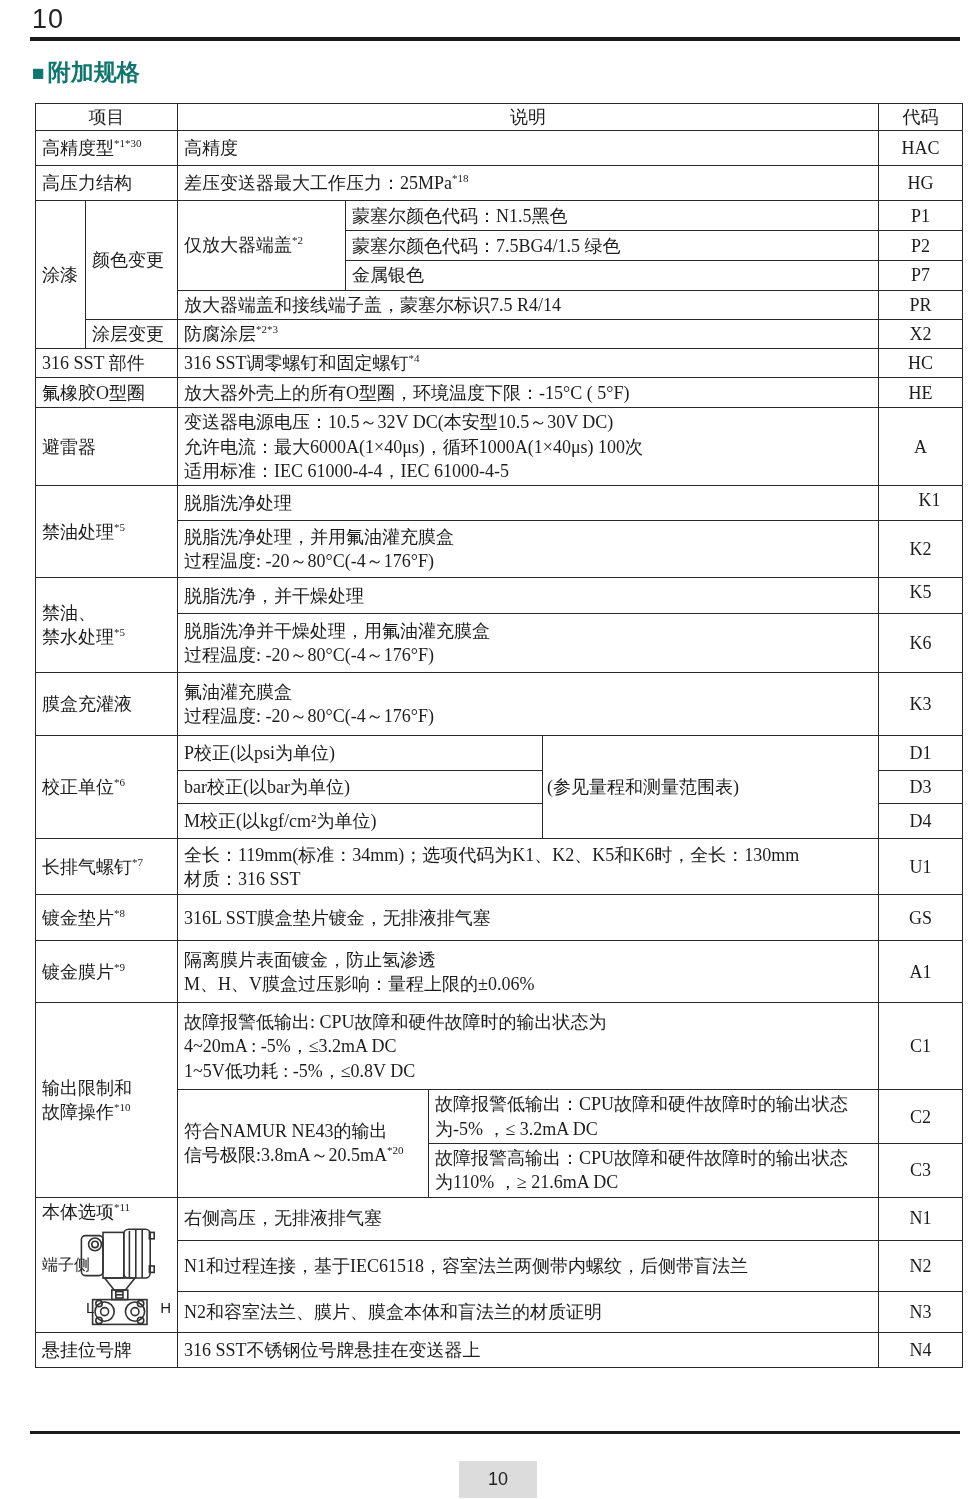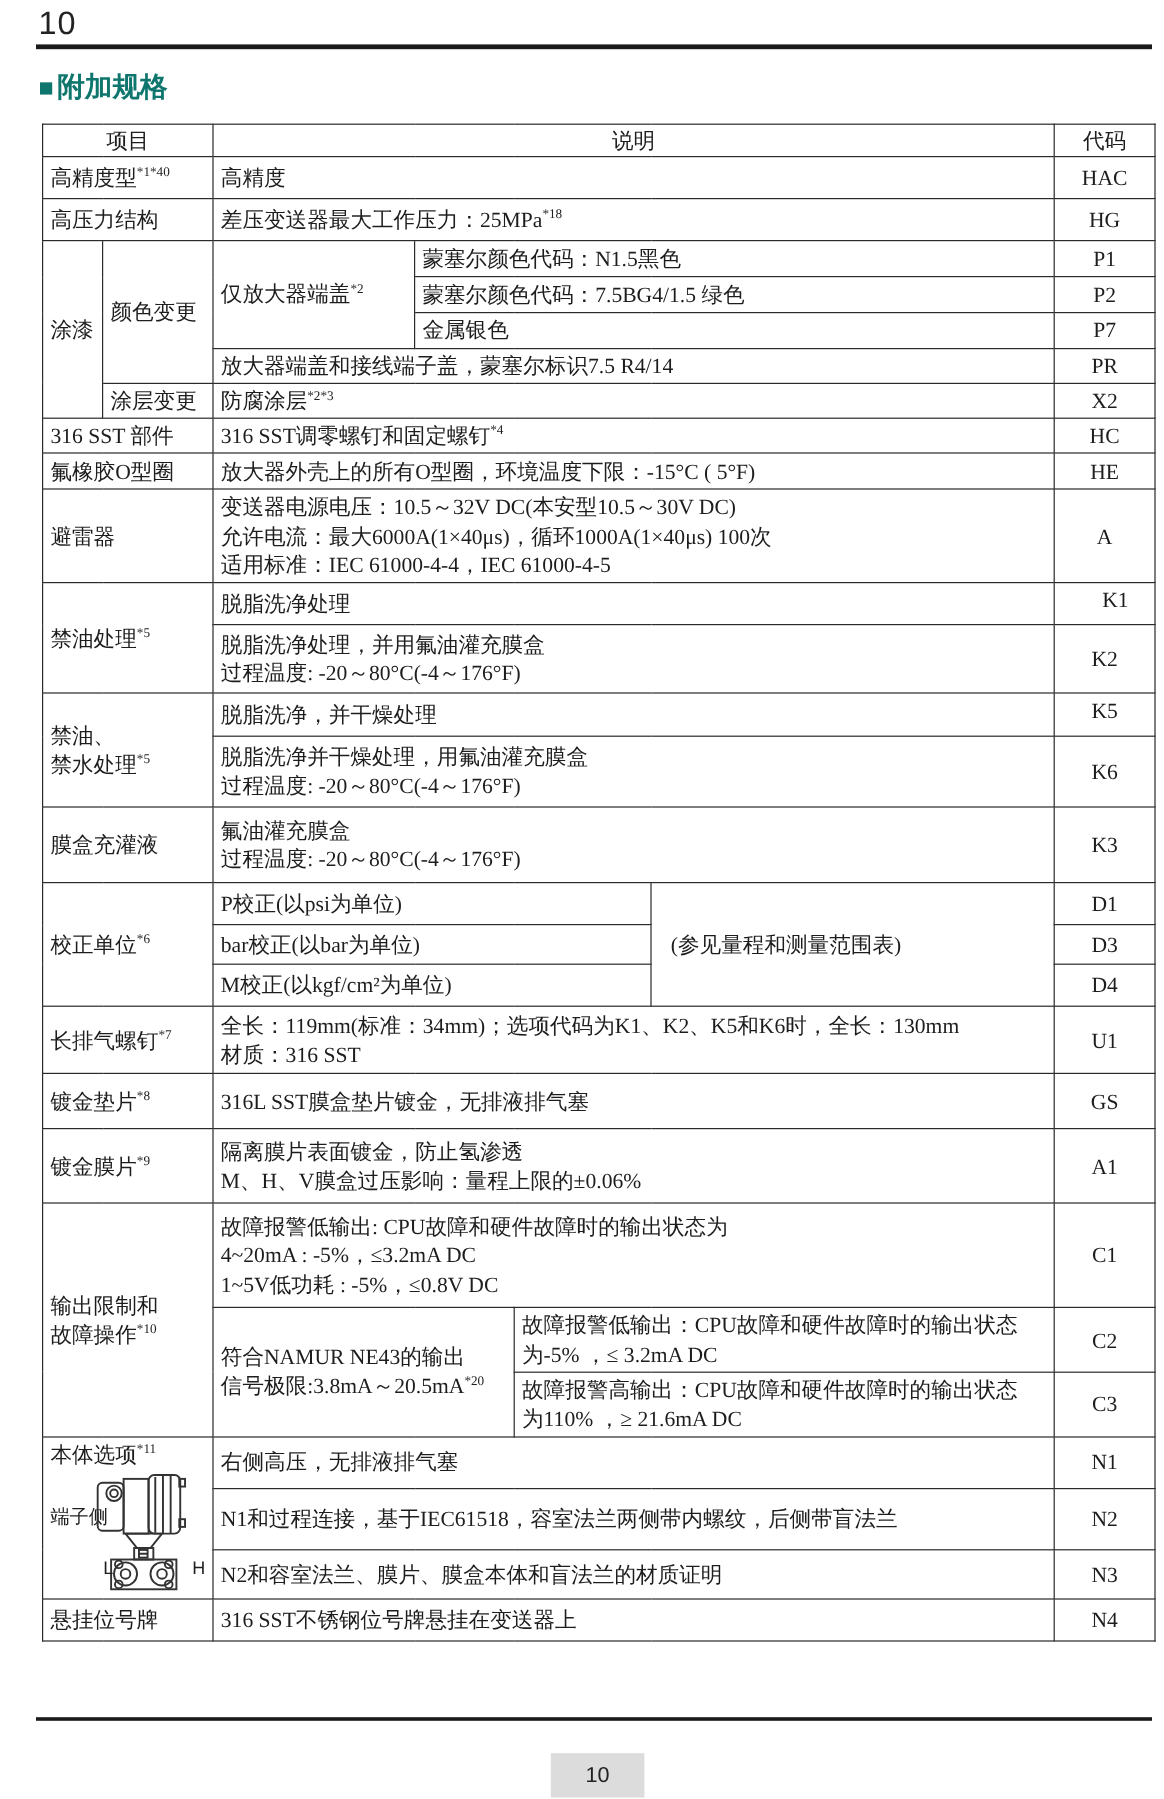--- a/index.html
+++ b/index.html
@@ -68,21 +68,21 @@
       <col style="width:336px">
     <col style="width:84px">
   </colgroup>
   <tbody>
       <tr style="height:25px">
     <th colspan="2">项目</th>
     <th colspan="4">说明</th>
     <th>代码</th>
   </tr>
   <tr style="height:35px">
-    <td class="item" colspan="2"><span>高精度型</span><sup>*1*40</sup></td>
+    <td class="item" colspan="2"><span>高精度型</span><sup>*1*30</sup></td>
     <td colspan="4">高精度</td>
     <td class="code">HAC</td>
   </tr>
   <tr style="height:35px">
     <td class="item" colspan="2">高压力结构</td>
     <td colspan="4"><span>差压变送器最大工作压力：25MPa</span><sup>*18</sup></td>
     <td class="code">HG</td>
   </tr>
   <tr style="height:30px">
     <td class="item" rowspan="5">涂漆</td>
@@ -148,21 +148,21 @@
   </tr>
   <tr style="height:63px">
     <td class="item" colspan="2">膜盒充灌液</td>
     <td class="pre" colspan="4">氟油灌充膜盒
 过程温度: -20～80°C(-4～176°F)</td>
     <td class="code">K3</td>
   </tr>
   <tr style="height:35px">
     <td class="item" colspan="2" rowspan="3"><span>校正单位</span><sup>*6</sup></td>
     <td colspan="3">P校正(以psi为单位)</td>
-    <td rowspan="3" style="padding-left:16px;">(参见量程和测量范围表)</td>
+    <td rowspan="3" style="padding-left:4px;">(参见量程和测量范围表)</td>
     <td class="code">D1</td>
   </tr>
   <tr style="height:33px">
     <td colspan="3">bar校正(以bar为单位)</td>
     <td class="code">D3</td>
   </tr>
   <tr style="height:35px">
     <td colspan="3">M校正(以kgf/cm²为单位)</td>
     <td class="code">D4</td>
   </tr>

